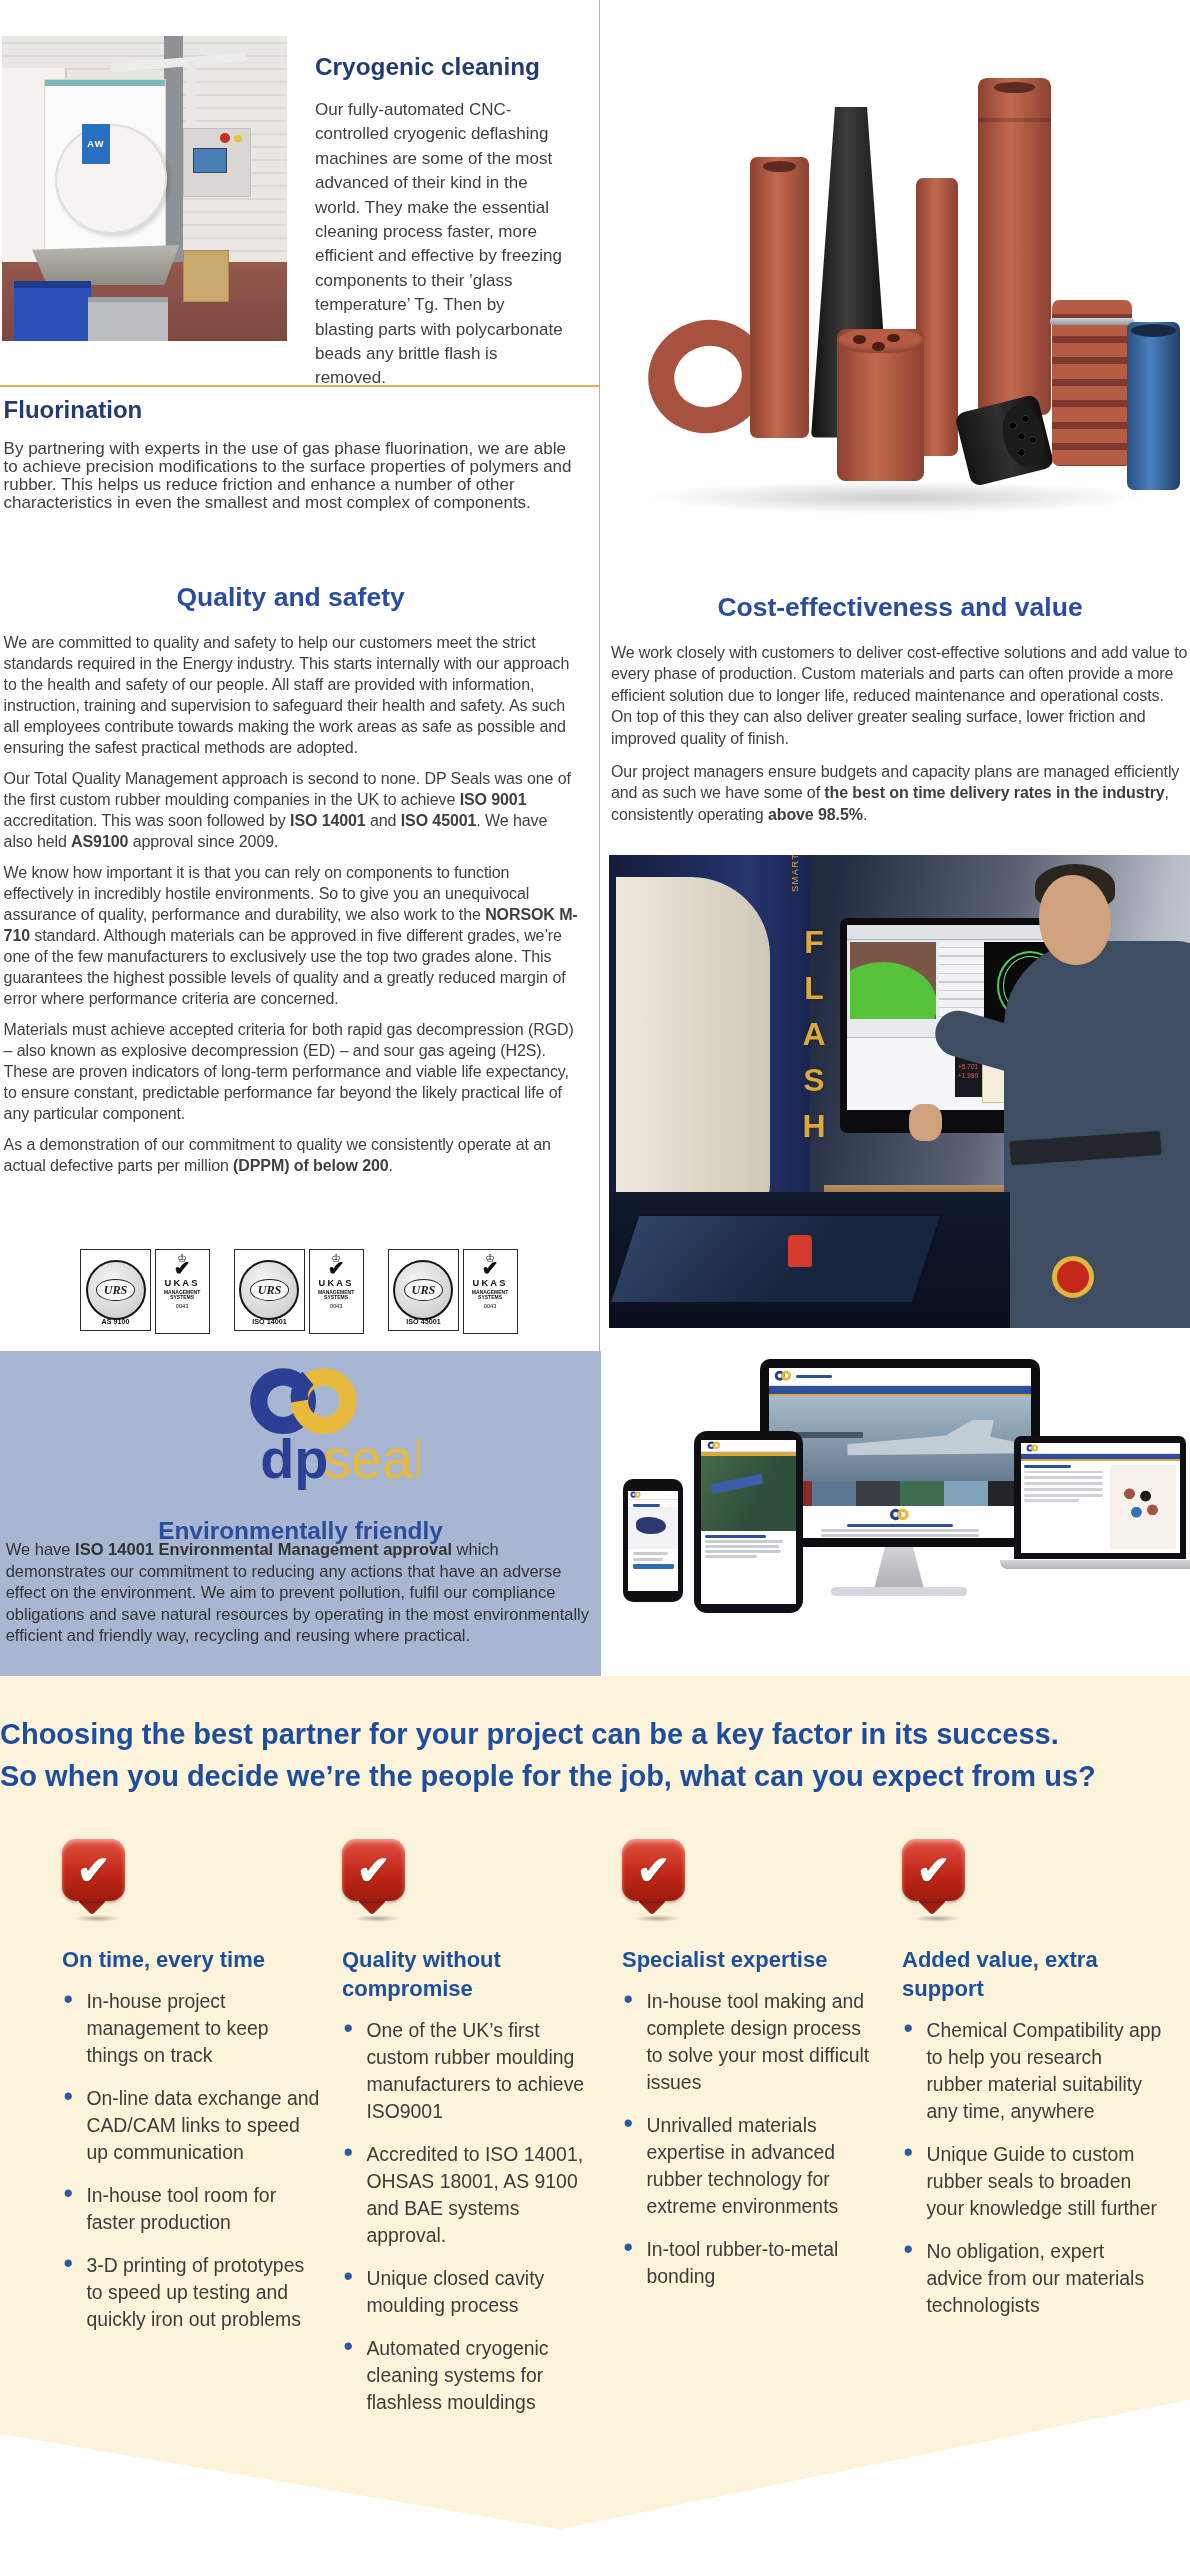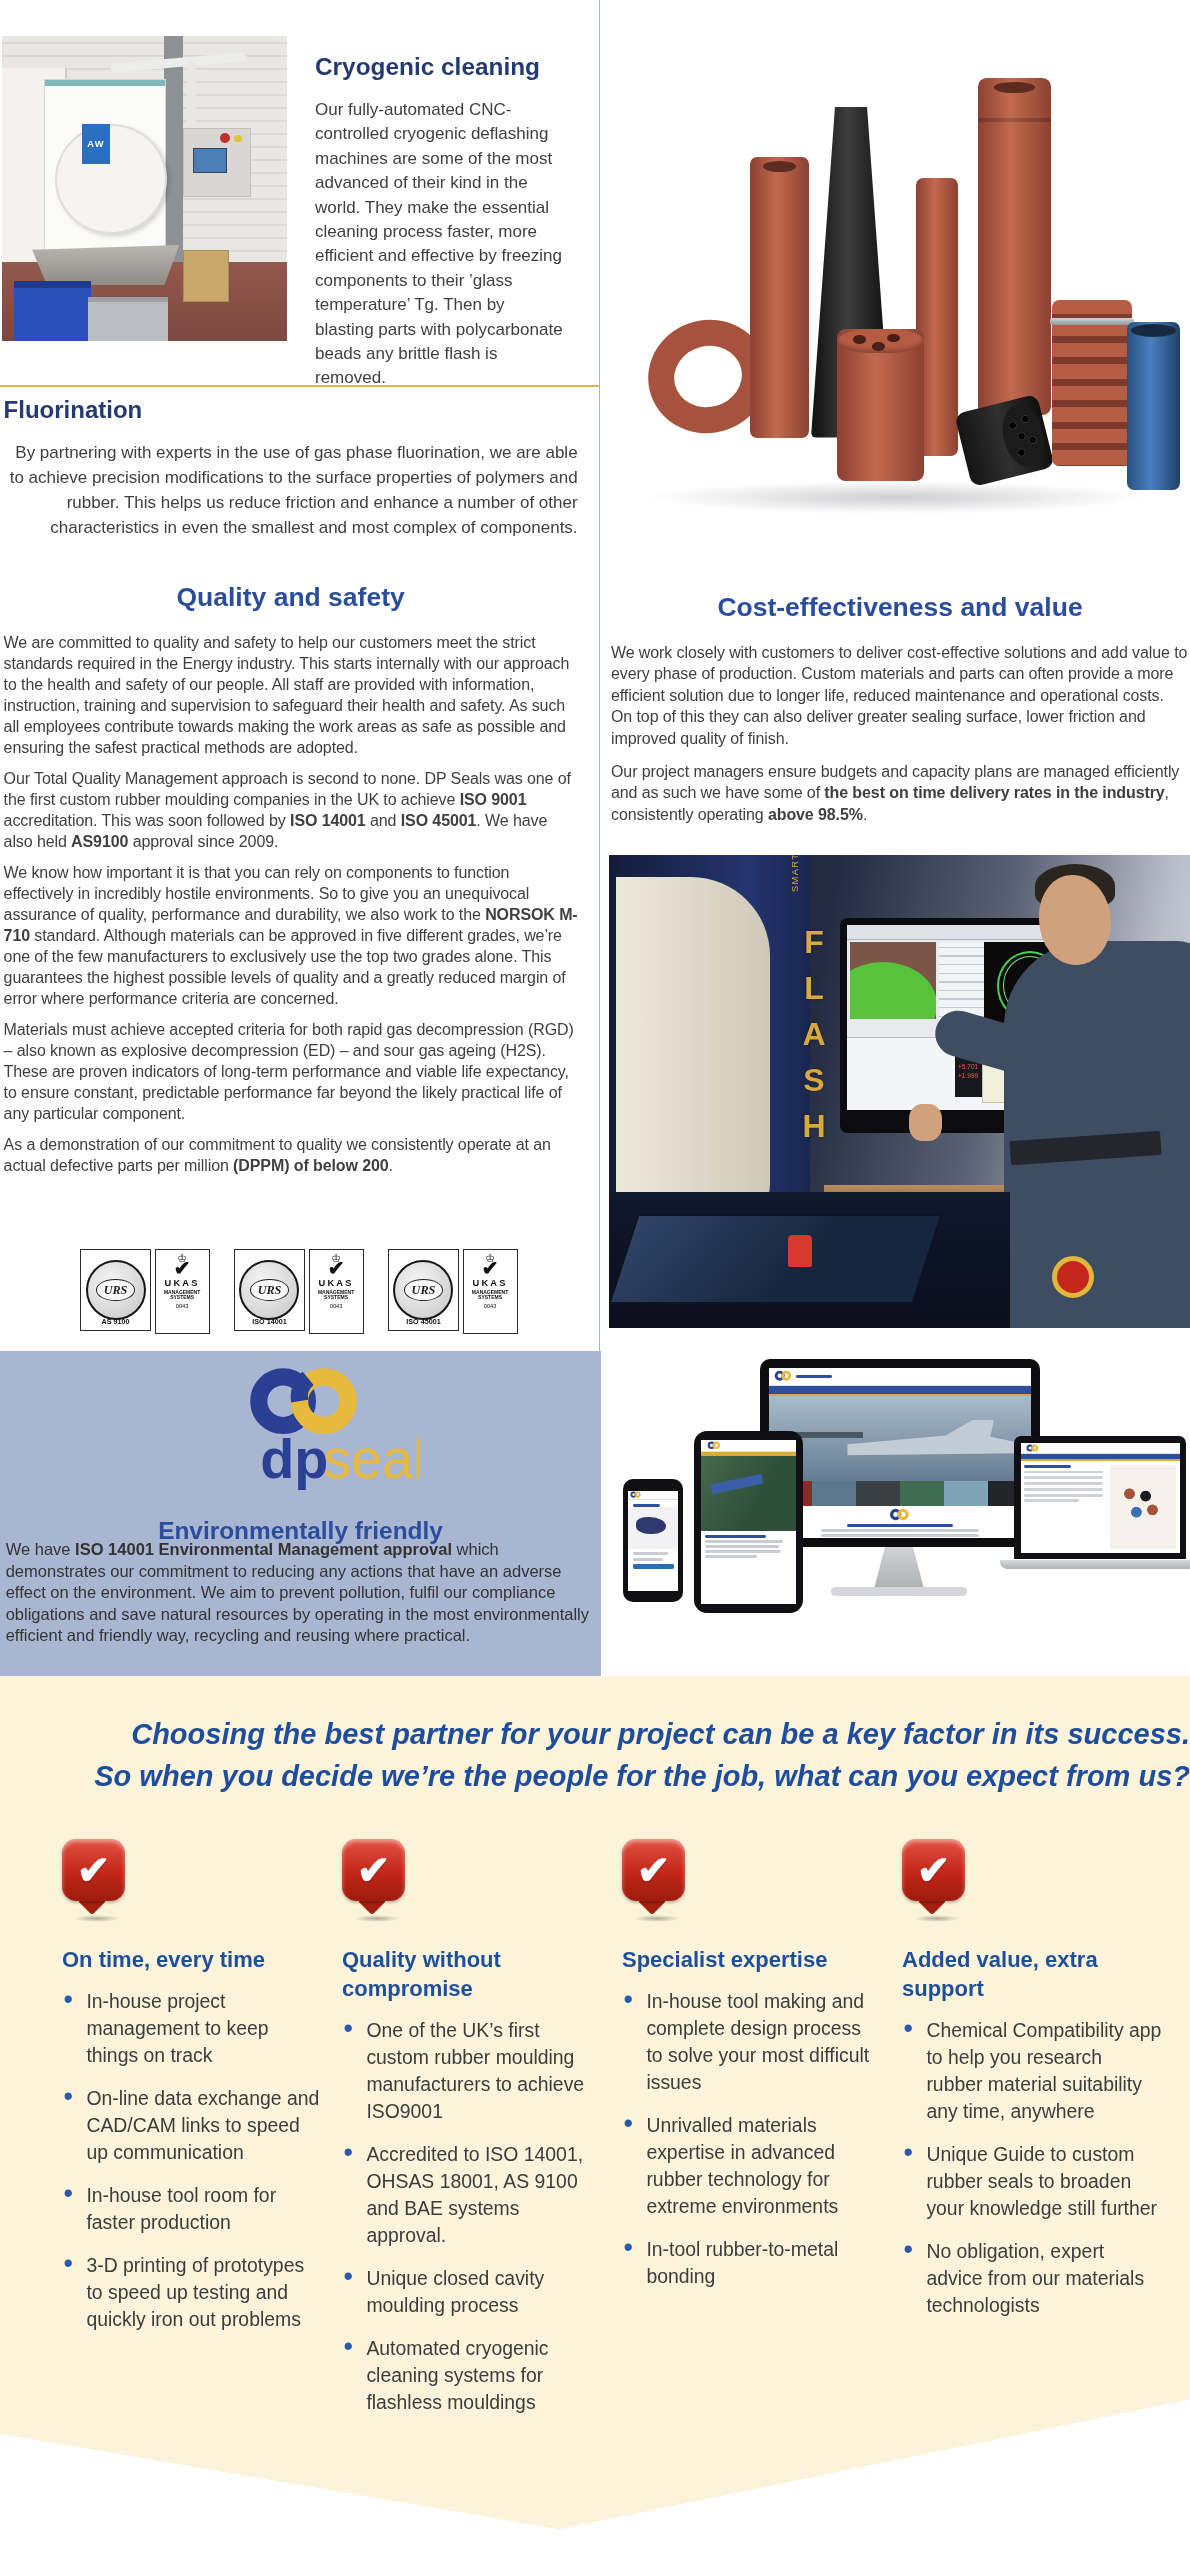--- a/index.html
+++ b/index.html
@@ -37,21 +37,21 @@
   .pc-tray{position:absolute;left:30px;top:209px;width:147px;height:40px;background:linear-gradient(#b9b6af,#8f8c85);
            clip-path:polygon(0 12%,100% 0,90% 100%,10% 100%);}
   .pc-crate-blue{position:absolute;left:11.5px;top:245px;width:77px;height:53px;background:#2b50b8;
                  border-top:7.2px solid #1d3a8e;}
   .pc-crate-grey{position:absolute;left:86px;top:261px;width:80px;height:40px;background:#babdc1;
                  border-top:5.7px solid #9ea1a5;}
   .pc-box{position:absolute;left:181px;top:214px;width:44px;height:50px;background:#c8a86c;border:1.4px solid #ad8c50;}
   
   .fluor{position:absolute;left:3.6px;top:396px;width:574px;}
   .fluor h2{font-size:24px;margin:0 0 16px 0;}
-  .fluor p{font-size:17px;line-height:25px;text-align:right;}
+  .fluor p{font-size:17px;line-height:18px;}
   
   .quality{position:absolute;left:3.6px;top:582px;width:574px;}
   .quality h2{font-size:26.5px;text-align:center;margin:0 0 18.6px 0;}
   .quality p{font-size:16px;line-height:21px;margin-bottom:10px;letter-spacing:-0.1px;}
   
   .badges{position:absolute;left:80px;top:1249px;display:flex;gap:24.4px;}
   .badge-pair{display:flex;gap:3.6px;}
   .badge-box{border:1.4px solid #2b2b2b;background:#fff;display:flex;flex-direction:column;align-items:center;}
   .badge-urs{width:69px;height:80px;justify-content:center;position:relative;}
   .urs-circle{width:56px;height:56px;border-radius:50%;border:2.9px solid #161616;
@@ -178,21 +178,21 @@
   .lap-img::after{content:"";position:absolute;left:12%;top:18%;width:70%;height:55%;
       background:radial-gradient(circle 5.7px at 25% 30%,#a7523f 5px,transparent 5.7px),
                  radial-gradient(circle 5.7px at 60% 35%,#1d1d1d 5px,transparent 5.7px),
                  radial-gradient(circle 5.7px at 40% 70%,#3a6fb8 5px,transparent 5.7px),
                  radial-gradient(circle 5.7px at 75% 65%,#a7523f 5px,transparent 5.7px);}
   .dev-lap-base{position:absolute;left:391px;top:201px;width:201px;height:8.6px;background:linear-gradient(#d6d8db,#b2b4b8);border-radius:0 0 7.2px 7.2px;}
   .site-url{position:absolute;left:609px;top:1639px;width:581px;text-align:center;font-size:29px;font-weight:700;color:#1e3c78;}
   
   .cream{position:absolute;left:0;top:1676px;width:1190px;height:900px;background:#fbf3da;
          clip-path:polygon(0 0,100% 0,100% 80.4%,47% 94.8%,0 84.2%);}
-  .cream-heading{position:absolute;left:0;top:37px;width:100%;text-align:right;font-size:29px;font-weight:700;color:#1f4d9e;line-height:42px;font-style:italic;}
+  .cream-heading{position:absolute;left:0;top:37px;width:100%;text-align:left;font-size:29px;font-weight:700;color:#1f4d9e;line-height:42px;}
   .cols{position:absolute;left:62px;top:163px;width:1100px;display:grid;grid-template-columns:repeat(4,1fr);gap:20px;}
   .col h3{font-size:22px;color:#1e4f9c;margin:20px 0 0 0;line-height:29px;}
   .col ul{list-style:none;margin:14.3px 0 0 0;padding:0;}
   .col li{position:relative;padding-left:24.4px;font-size:19.4px;line-height:27px;color:#3c3c3c;margin-bottom:16px;}
   .col li::before{content:"\2022";position:absolute;left:1.4px;top:-2.2px;font-size:27px;color:#2b58a8;}
   .check-wrap{position:relative;width:72px;height:86px;}
   .check-icon{position:absolute;left:0;top:0;width:63px;height:62px;border-radius:14.3px;
       background:linear-gradient(180deg,#e25141 0%,#c22718 55%,#9c1b0e 100%);
       box-shadow:inset 0 2.9px 4.3px rgba(255,255,255,.45), 0 1.4px 2.9px rgba(0,0,0,.25);
       display:flex;align-items:center;justify-content:center;}

